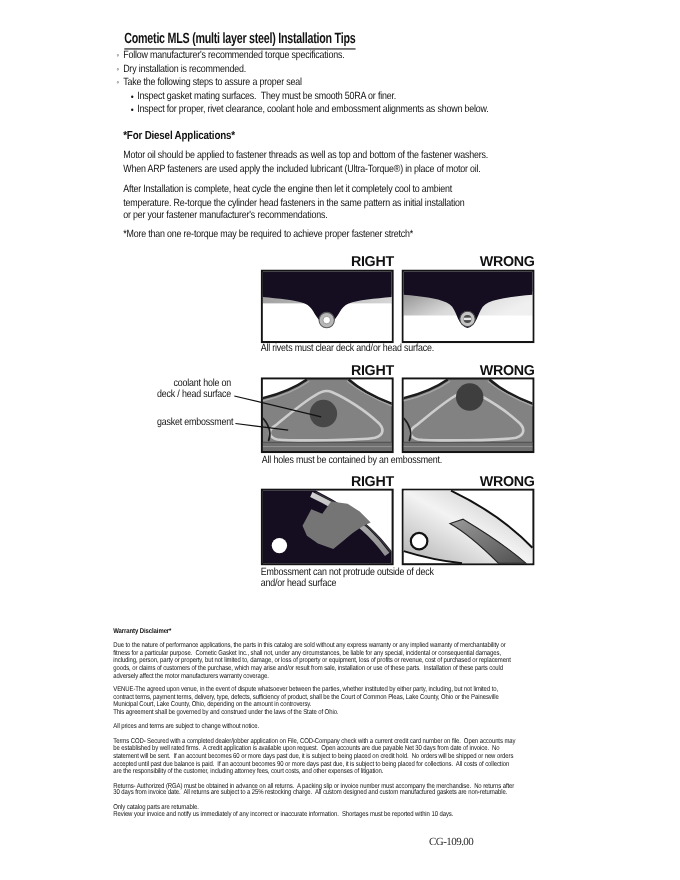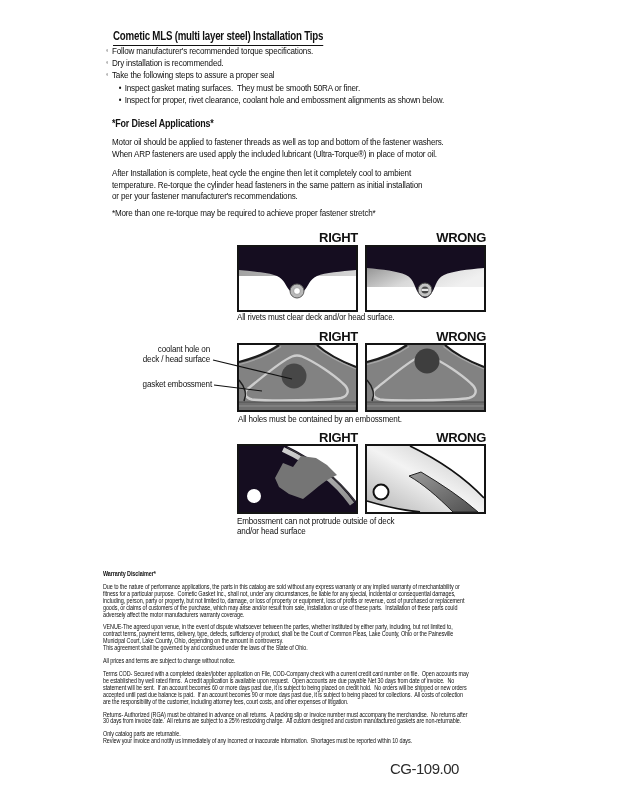--- a/index.html
+++ b/index.html
@@ -20,21 +20,21 @@
   .tip-row.sub .mk{font-size:9px;}
   .tip-row.main .mk::before{content:"\25E6";}
   .tip-row.sub .mk::before{content:"\2022";}
   .bold-h{font-size:10.5px;font-weight:bold;letter-spacing:-0.2px;}
   .figlabel{width:121px;text-align:right;font-weight:bold;font-size:13px;letter-spacing:-0.3px;}
   .caption{font-size:9.5px;letter-spacing:-0.2px;line-height:10px;}
   .callout{font-size:9.5px;letter-spacing:-0.2px;line-height:10px;text-align:right;}
   .warranty{font-size:6.4px;letter-spacing:-0.1px;line-height:6.9px;}
   .warranty .wh{font-weight:bold;margin:0 0 6px 0;}
   .warranty p{margin:0 0 6px 0;}
-  .pagenum{font-size:15px;letter-spacing:-0.5px;color:#2b2b2b;}
+  .pagenum{font-size:10px;letter-spacing:-0.5px;color:#2b2b2b;font-family:Liberation Serif, serif;}
   svg{display:block;}
 </style>
 </head>
 <body>
 
 <div class="page">
 
   <div class="abs" style="left:113px;top:26px;">
     <span class="title cx72">Cometic MLS (multi layer steel) Installation Tips</span>
   </div>

